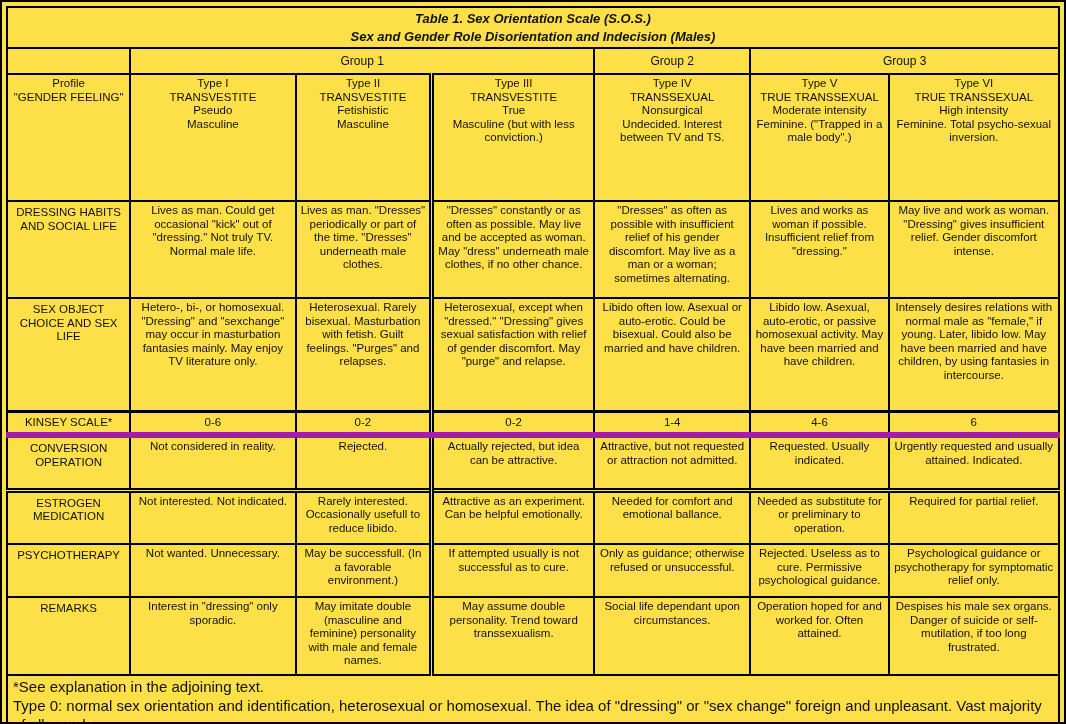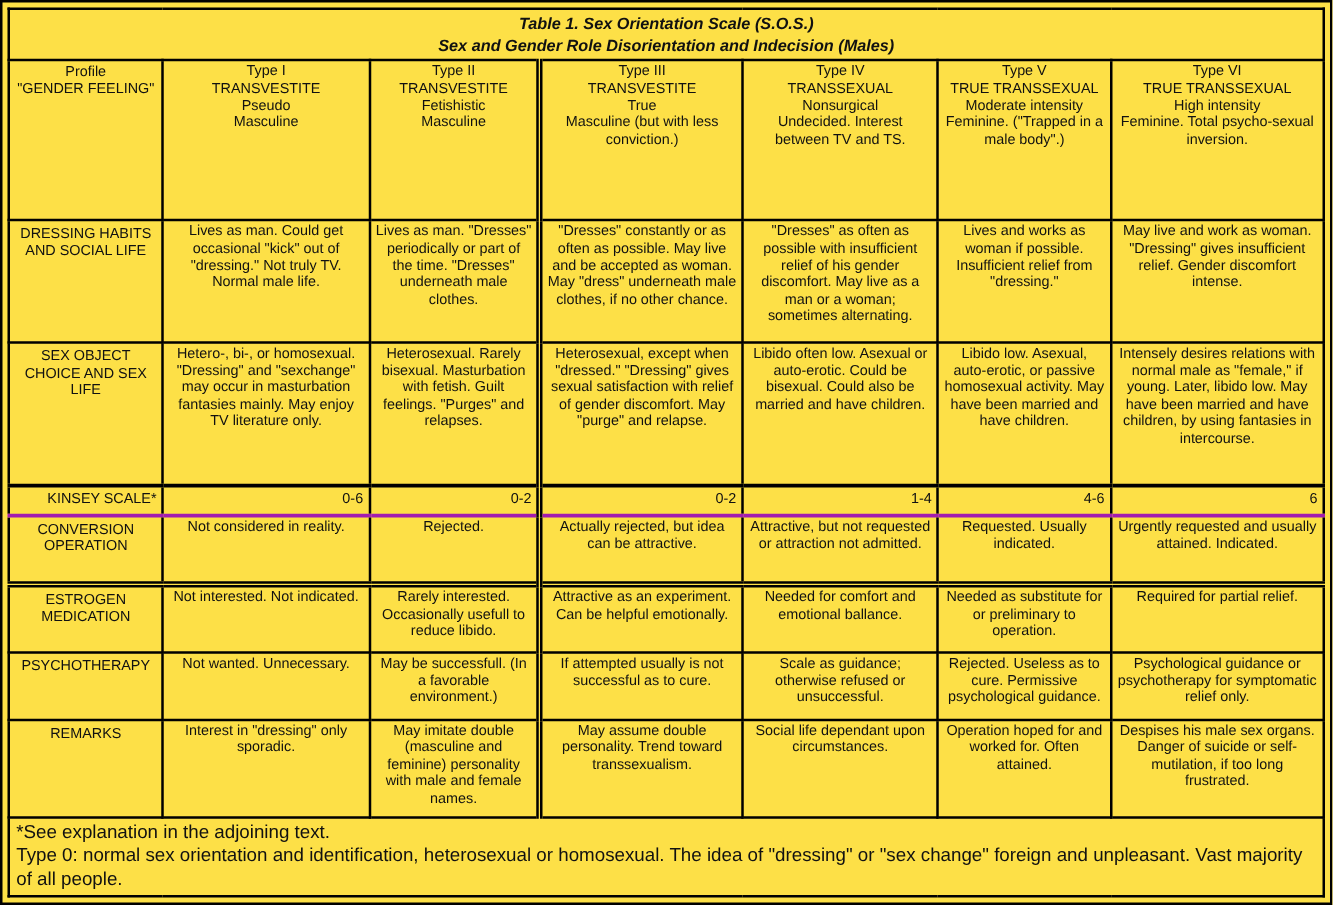--- a/index.html
+++ b/index.html
@@ -22,21 +22,21 @@
   tr.title-row td{
     font-size:13px;font-weight:bold;font-style:italic;
     vertical-align:middle;line-height:1.35;padding:2px;
   }
   tr.group-row td{vertical-align:middle;font-size:12px;}
   td.lbl{vertical-align:middle;font-size:11.5px;margin-left:40px;}
   td.lbl-top{vertical-align:top;padding-top:4px;}
   .profile-flex{display:flex;flex-direction:column;justify-content:flex-start;height:121px;}
   .profile-flex span{display:block;}
   td.c3{border-left:5px double #000;}
-  tr.kinsey-row td{border-top:3px solid #000;border-bottom:3px solid #a21caf;vertical-align:middle;text-align:right;}
+  tr.kinsey-row td{border-top:3px solid #000;border-bottom:6px solid #a21caf;vertical-align:middle;}
   tr.estrogen-row td{border-top:5px double #000;}
   tr.footnote-row td{
     text-align:left;vertical-align:middle;font-size:15px;line-height:1.25;padding:2px 5px;
   }
   
   tr.title-row{height:37px;}
   tr.group-row{height:26px;}
   tr.profile-row{height:125px;}
   tr.dressing-row{height:97px;}
   tr.sex-row{height:113px;}
@@ -63,20 +63,26 @@
     </colgroup>
 
     <tbody>
         <tr class="title-row">
       <td colspan="7">
         <div>Table 1. Sex Orientation Scale (S.O.S.)</div>
         <div>Sex and Gender Role Disorientation and Indecision (Males)</div>
       </td>
     </tr>
 
+    <tr class="group-row">
+      <td></td>
+      <td colspan="3">Group 1</td>
+      <td>Group 2</td>
+      <td colspan="2">Group 3</td>
+    </tr>
 
     <tr class="profile-row">
       <td class="lbl">
         <div class="profile-flex">
           <span></span>
           <span>Profile</span>
           <span>"GENDER FEELING"</span>
           <span></span>
         </div>
       </td>
@@ -178,21 +184,21 @@
       <td>Needed for comfort and emotional ballance.</td>
       <td>Needed as substitute for or preliminary to operation.</td>
       <td>Required for partial relief.</td>
     </tr>
 
     <tr class="psycho-row">
       <td class="lbl lbl-top">PSYCHOTHERAPY</td>
       <td>Not wanted. Unnecessary.</td>
       <td>May be successfull. (In a favorable environment.)</td>
       <td class="c3">If attempted usually is not successful as to cure.</td>
-      <td>Scale as guidance; otherwise refused or unsuccessful.</td>
+      <td>Only as guidance; otherwise refused or unsuccessful.</td>
       <td>Rejected. Useless as to cure. Permissive psychological guidance.</td>
       <td>Psychological guidance or psychotherapy for symptomatic relief only.</td>
     </tr>
 
     <tr class="remarks-row">
       <td class="lbl lbl-top">REMARKS</td>
       <td>Interest in "dressing" only sporadic.</td>
       <td>May imitate double (masculine and feminine) personality with male and female names.</td>
       <td class="c3">May assume double personality. Trend toward transsexualism.</td>
       <td>Social life dependant upon circumstances.</td>

